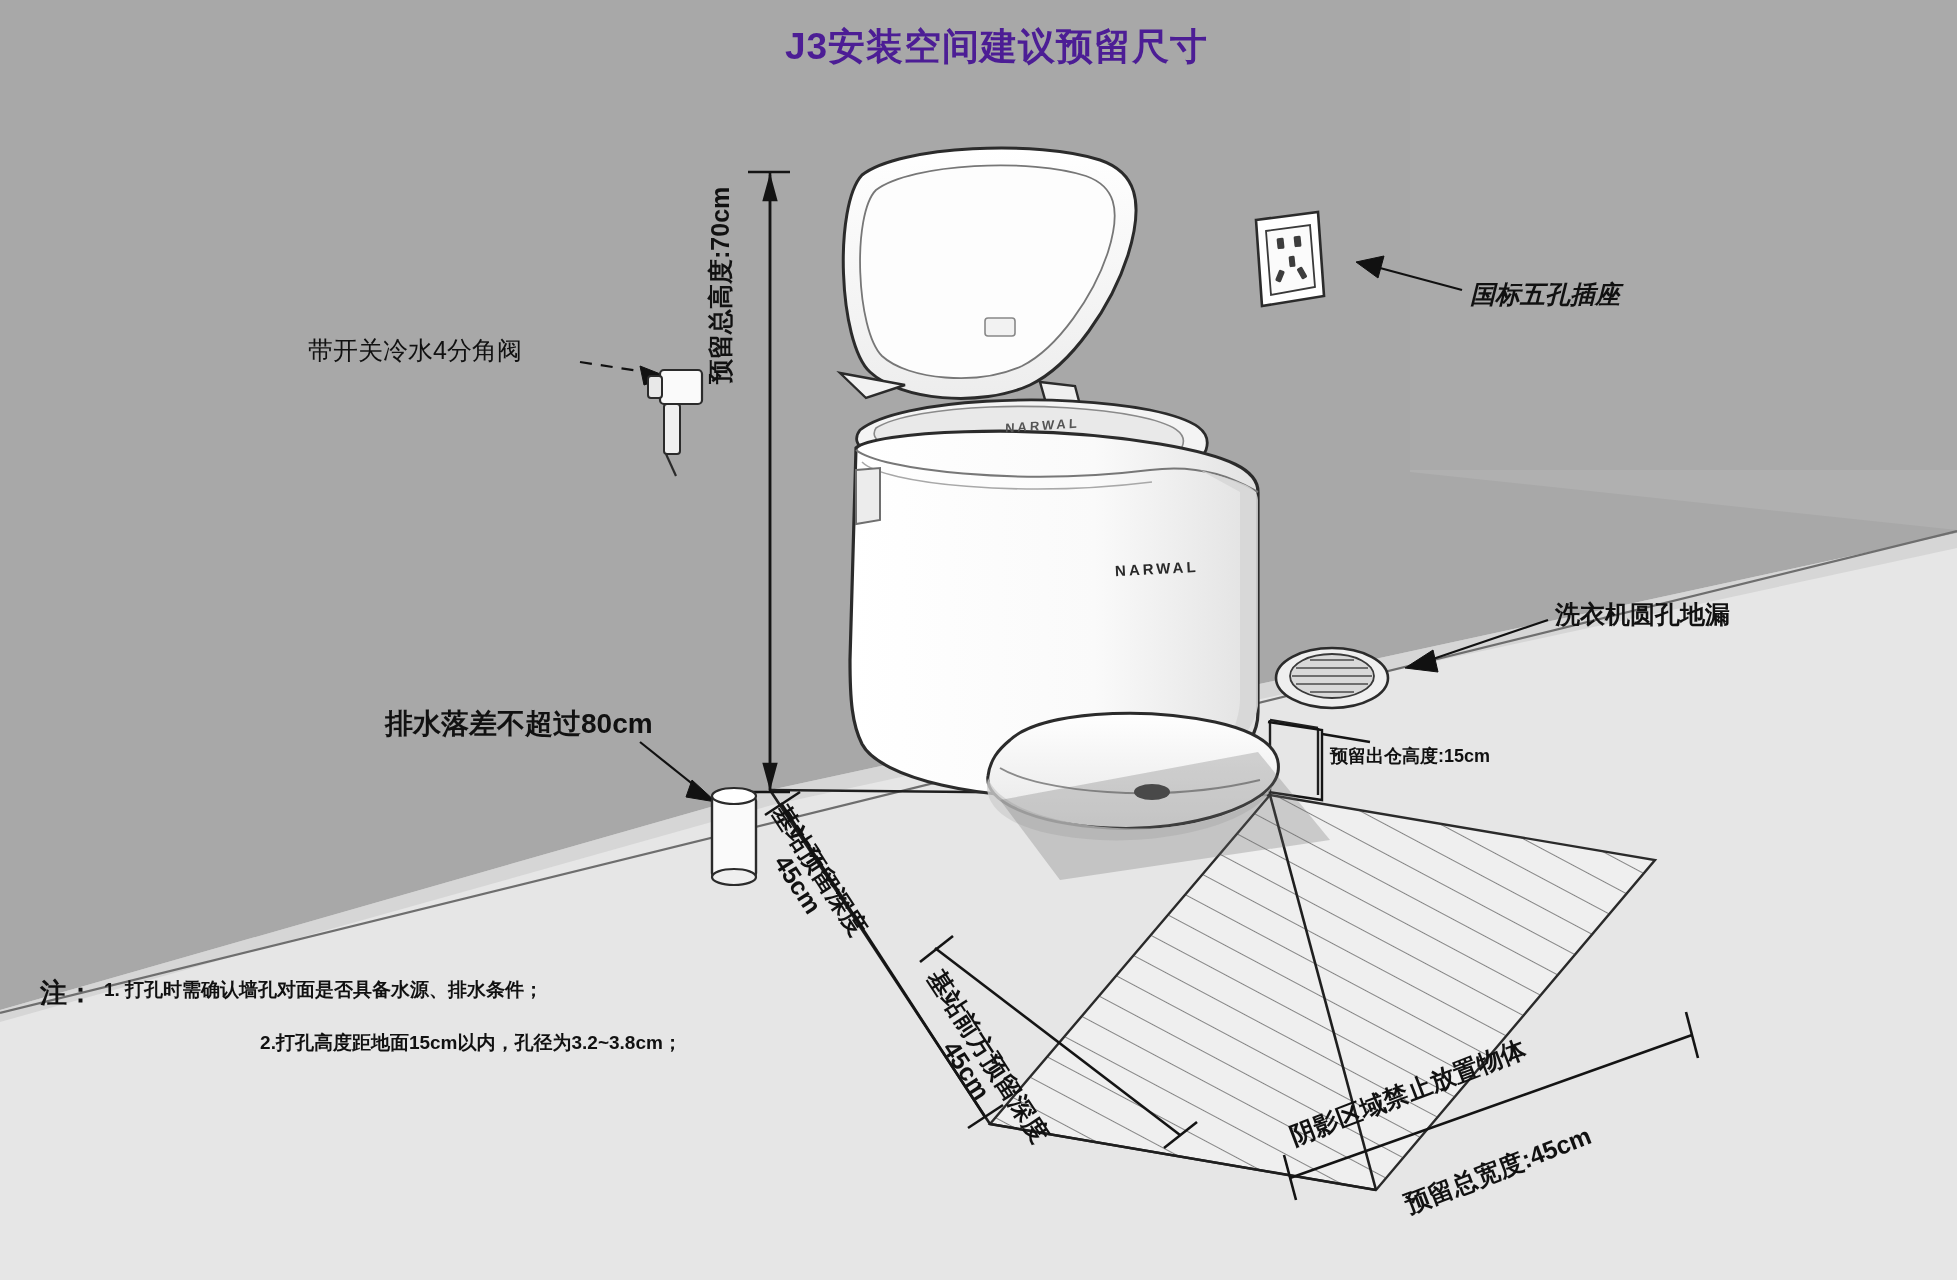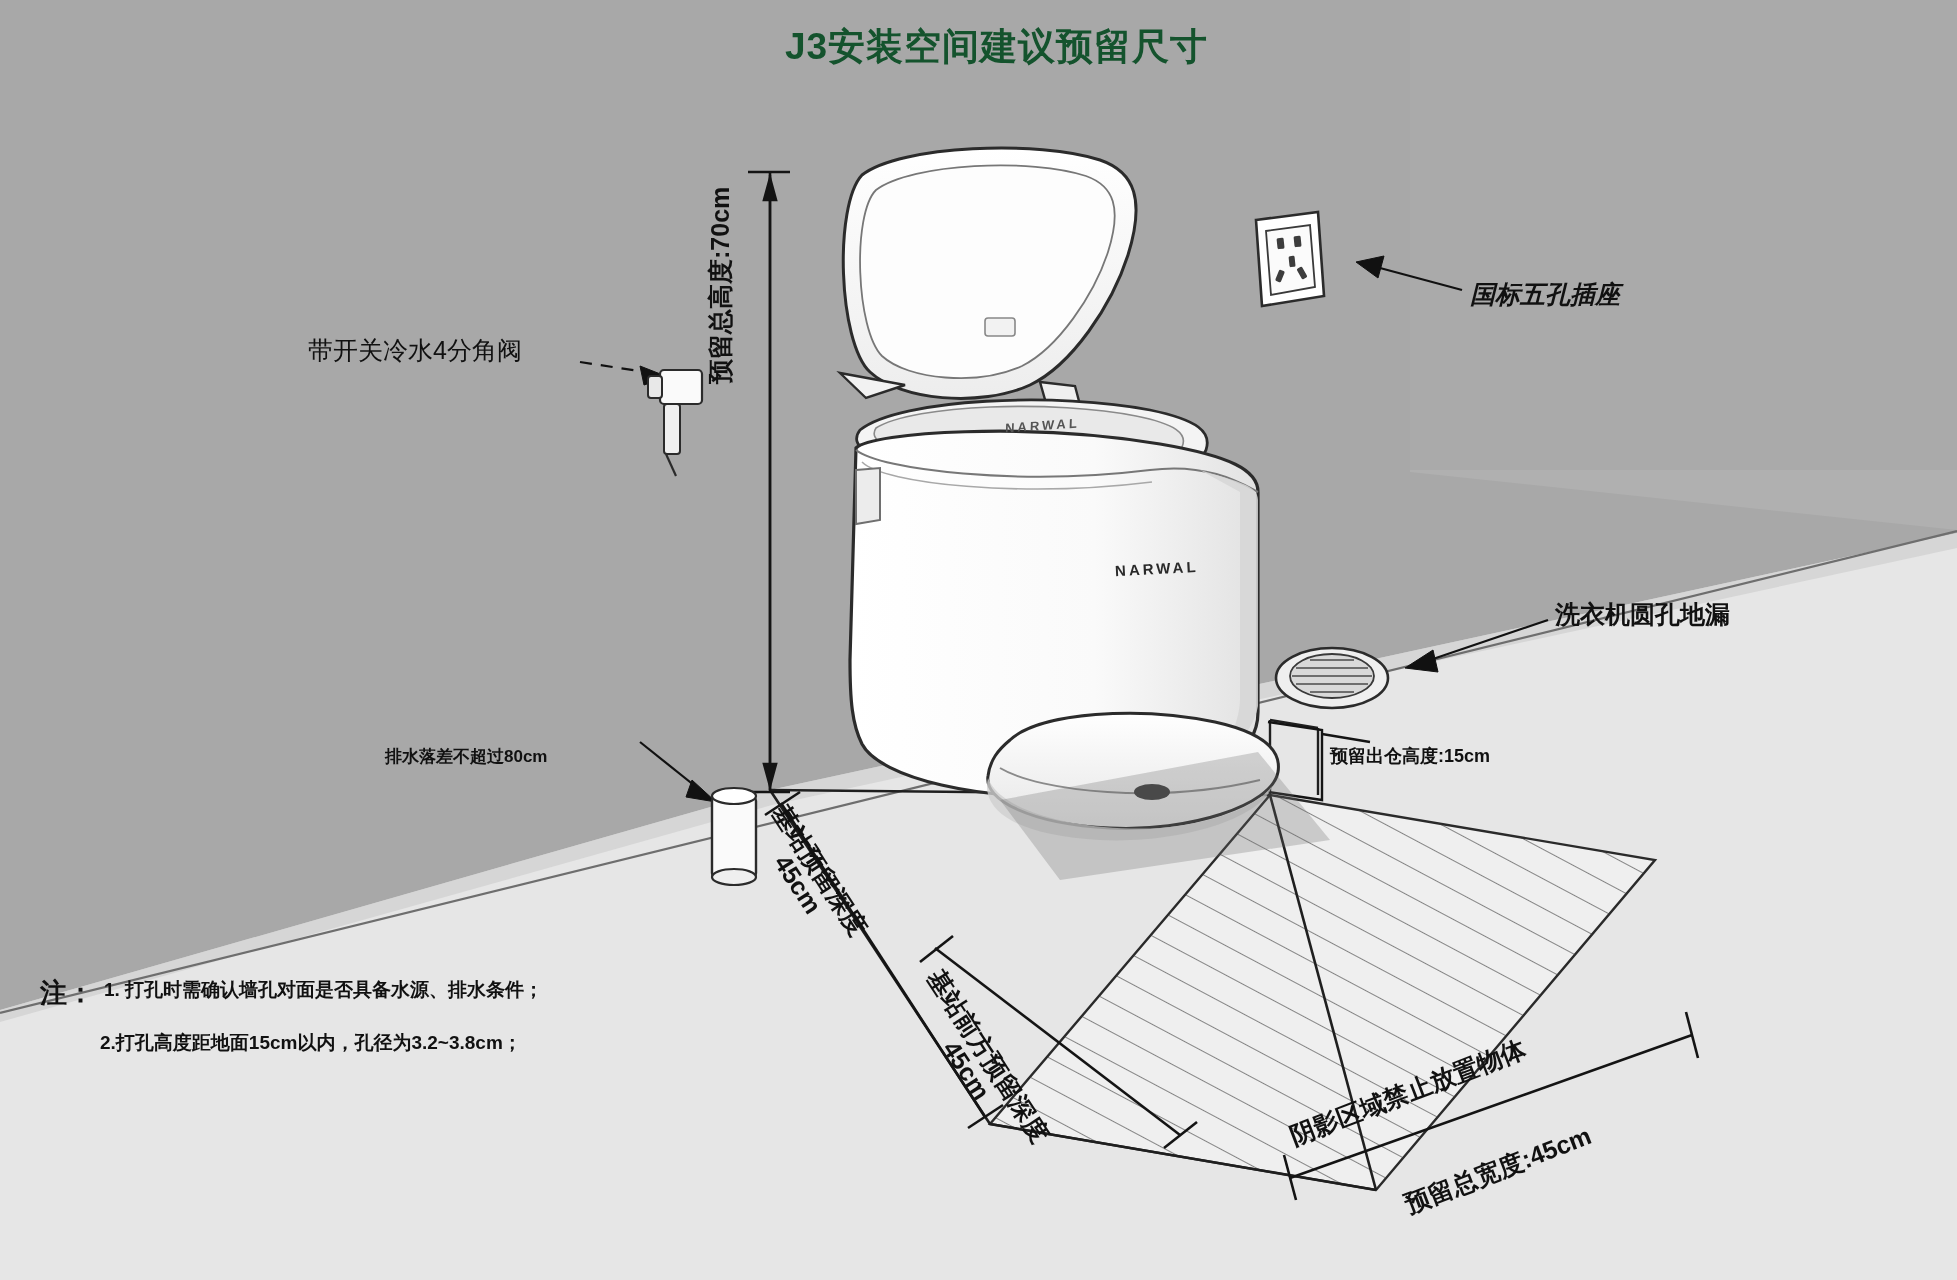--- a/index.html
+++ b/index.html
@@ -7,23 +7,23 @@
        font-family:"Liberation Sans","DejaVu Sans",sans-serif;}
 
   #stage{position:absolute;inset:0;width:1957px;height:1280px;overflow:hidden;}
 
   
   .wall-back{position:absolute;left:0;top:0;width:1957px;height:1280px;background:#a8a8a8;}
 
   
   .lbl{position:absolute;color:#111;white-space:nowrap;font-weight:700;}
   .title{left:0;right:0;top:22px;text-align:center;font-size:37px;letter-spacing:1px;
-         font-weight:800;color:#14532d;padding-left:36px;}
+         font-weight:800;color:#4c1d95;padding-left:36px;}
   .lbl-valve{left:308px;top:334px;font-size:25px;font-weight:400;}
-  .lbl-drain{left:385px;top:705px;font-size:17px;font-weight:700;margin-top:40px;}
+  .lbl-drain{left:385px;top:705px;font-size:28px;font-weight:700;}
   .lbl-socket{left:1470px;top:278px;font-size:25px;font-weight:700;font-style:italic;}
   .lbl-floordrain{left:1555px;top:598px;font-size:25px;font-weight:700;}
   .lbl-outheight{left:1330px;top:744px;font-size:18px;font-weight:700;}
 
   .lbl-totalheight{left:704px;top:384px;font-size:25px;font-weight:700;
       transform:rotate(-90deg);transform-origin:0 0;}
 
   .lbl-depth1{left:790px;top:800px;font-size:25px;font-weight:700;
       transform:rotate(57deg);transform-origin:0 0;text-align:center;line-height:1.05;}
   .lbl-depth2{left:945px;top:965px;font-size:25px;font-weight:700;
@@ -37,21 +37,21 @@
       color:#2a2a2a;font-weight:700;transform:rotate(-3deg);}
   .logo-lid{position:absolute;left:1005px;top:418px;font-size:13px;letter-spacing:3px;
       color:#555;font-weight:700;transform:rotate(-4deg) skewX(-6deg);}
 
   
   .notes{position:absolute;left:40px;top:980px;width:830px;color:#111;}
   .note-row{display:flex;align-items:flex-start;font-size:27px;font-weight:700;
             line-height:1.0;margin-bottom:26px;}
   .note-head{font-size:27px;font-weight:800;margin-right:10px;white-space:nowrap;}
   .note-txt{font-size:19px;font-weight:700;white-space:nowrap;}
-  .note-indent{margin-left:60px;}
+  .note-indent{margin-left:32px;justify-content:center;}
 
   
   svg.scene{position:absolute;left:0;top:0;width:1957px;height:1280px;}
 </style>
 </head>
 <body>
 
 <div id="stage">
 
   <div class="wall-back"></div>

